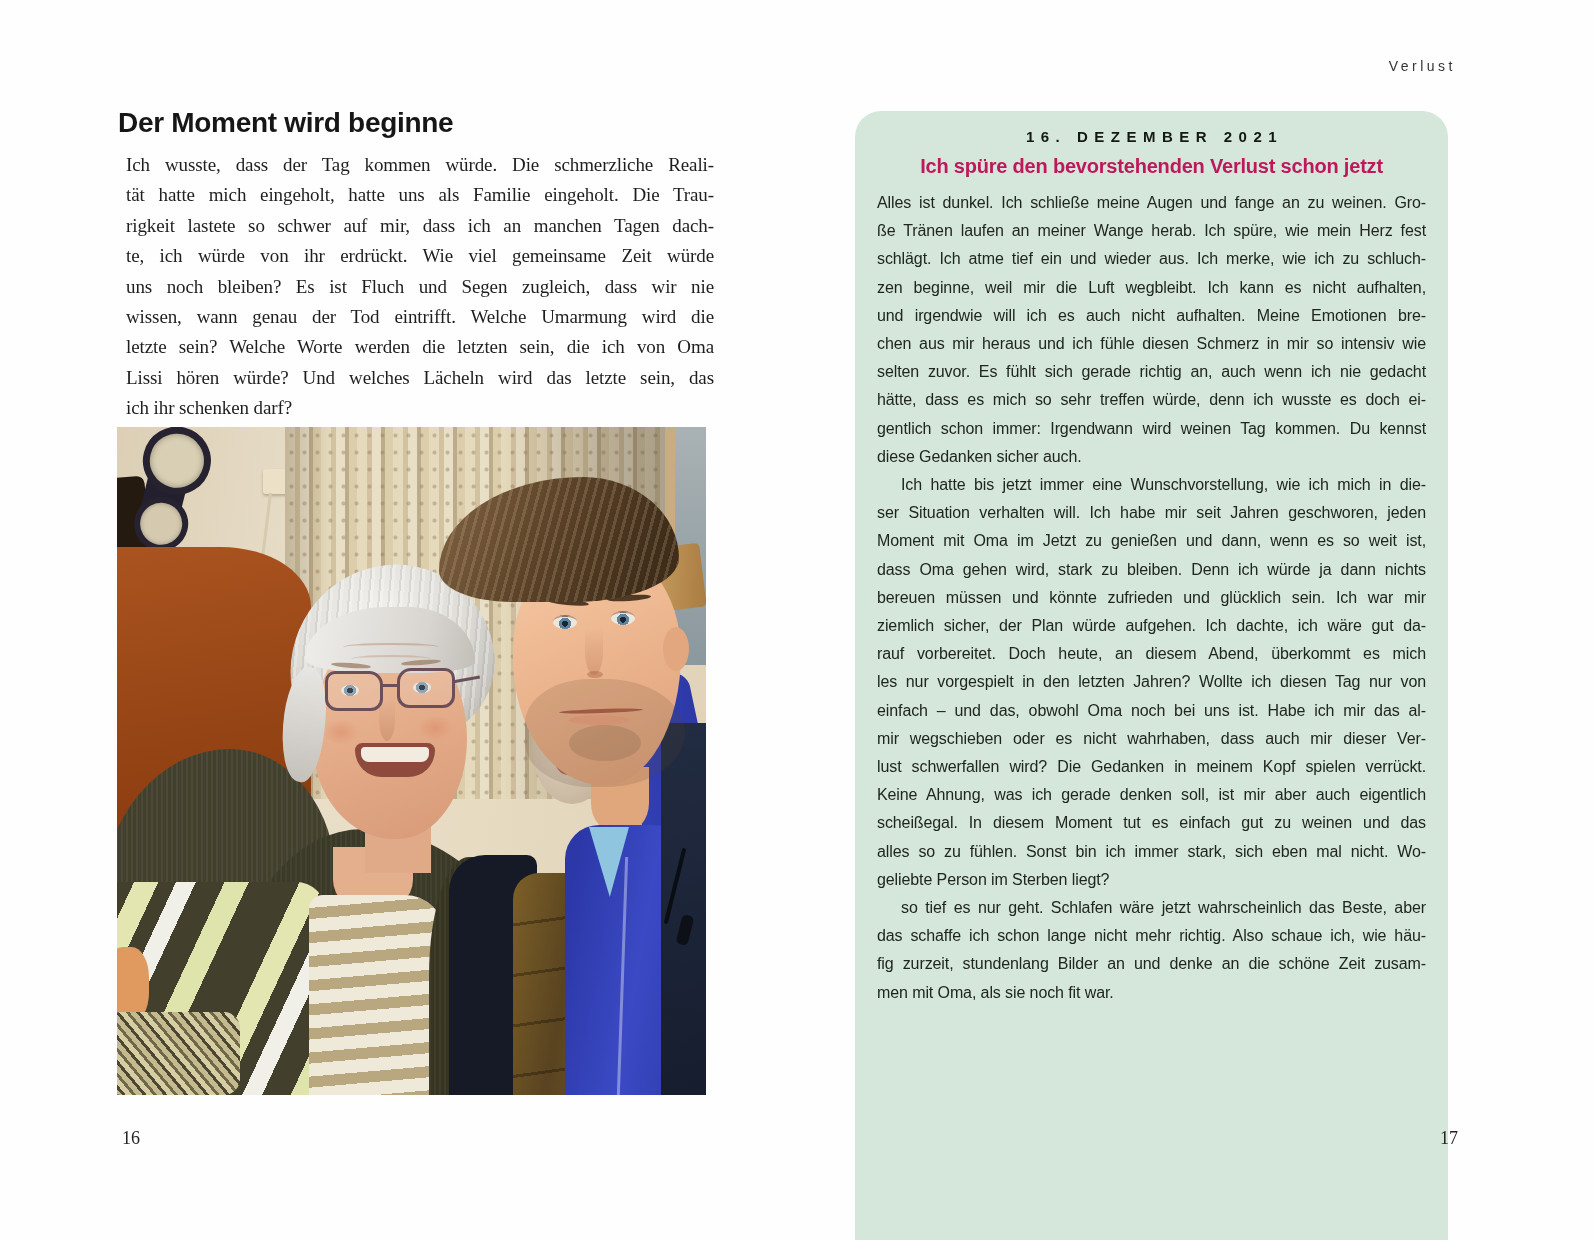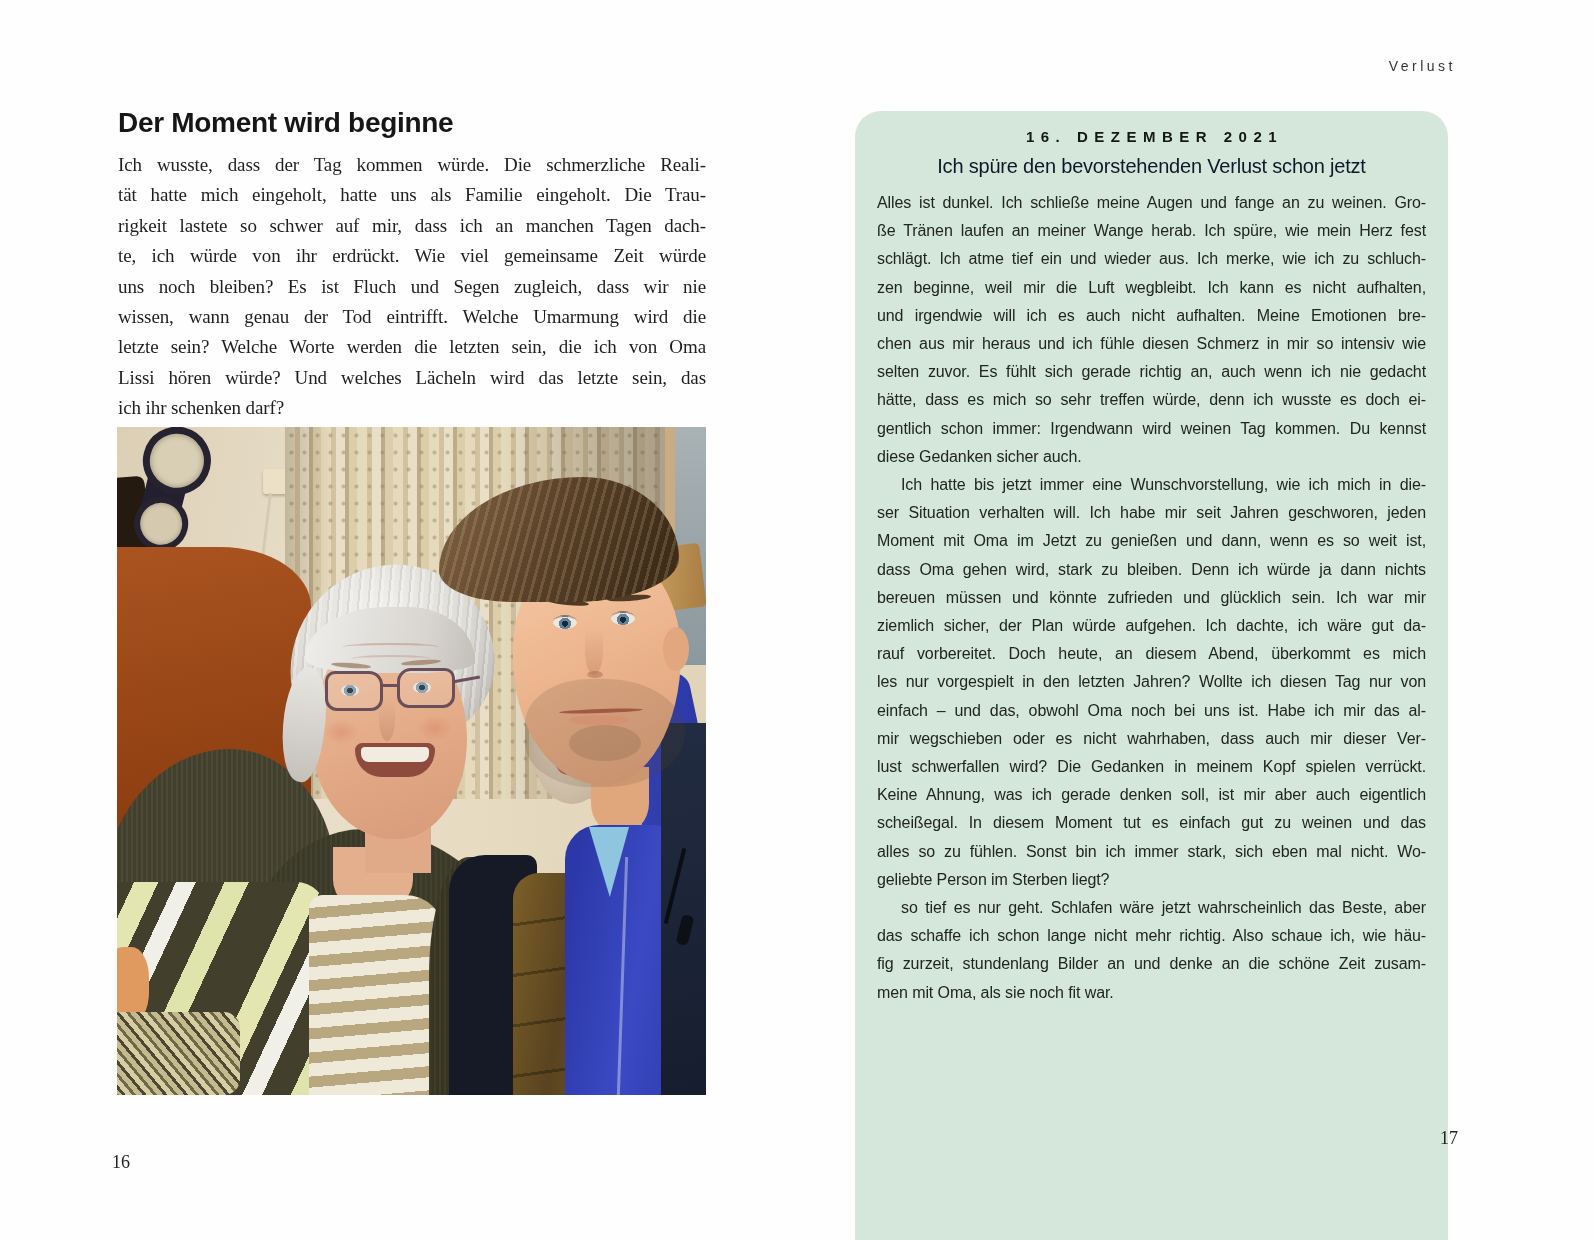--- a/index.html
+++ b/index.html
@@ -8,52 +8,52 @@
     font-family:"Liberation Sans", sans-serif; overflow:hidden;
   }
 
   
   .chapter-heading {
     position:absolute; left:118px; top:106px; width:600px; margin:0;
     font-family:"Liberation Sans", sans-serif; font-weight:bold;
     font-size:28px; line-height:34px; letter-spacing:-0.3px; color:#161616;
   }
   .left-body {
-    position:absolute; left:118px; top:150px; width:588px;
+    position:absolute; left:126px; top:150px; width:588px;
     font-family:"Liberation Serif", serif; font-size:19px; line-height:30.4px;
     color:#1e1e1e; letter-spacing:-0.1px;
   }
   .justify .jline { text-align:justify; text-align-last:justify; }
   .justify .jline:last-child { text-align-last:left; }
   .indent .jline:first-child { text-indent:24px; }
 
   .pagenum {
     position:absolute; top:1128px; font-family:"Liberation Serif", serif;
     font-size:18px; color:#222;
   }
-  .pagenum.pn-left { left:112px;margin-top:24px; }
+  .pagenum.pn-left { left:122px; }
   .pagenum.pn-right { right:136px; text-align:right; }
 
   
   .running-head {
     position:absolute; top:58px; right:138px;
     font-size:14px; letter-spacing:3.5px; color:#353535;
   }
   .diary-box {
     position:absolute; left:855px; top:111px; width:593px; height:1160px;
     box-sizing:border-box; background:#d5e7db; border-radius:26px;
     padding:14px 22px 16px 22px;
   }
   .diary-date {
     text-align:center; font-weight:bold; font-size:15px; line-height:20px;
     letter-spacing:6.5px; padding-left:6px; color:#13190f; margin-top:2px;
   }
   .diary-title {
-    margin:6px 0 10px 0; text-align:center; font-weight:normal;
-    font-size:20px; line-height:26px; letter-spacing:-0.2px; color:#0f172a;
+    margin:6px 0 10px 0; text-align:center; font-weight:bold;
+    font-size:20px; line-height:26px; letter-spacing:-0.2px; color:#be185d;
   }
   .diary-para {
     font-size:16px; line-height:28.2px; color:#20261f; letter-spacing:-0.1px;
   }
 
   
   .photo {
     position:absolute; left:117px; top:427px; width:589px; height:668px;
     margin:0; overflow:hidden; background:#e6dac4;
   }

